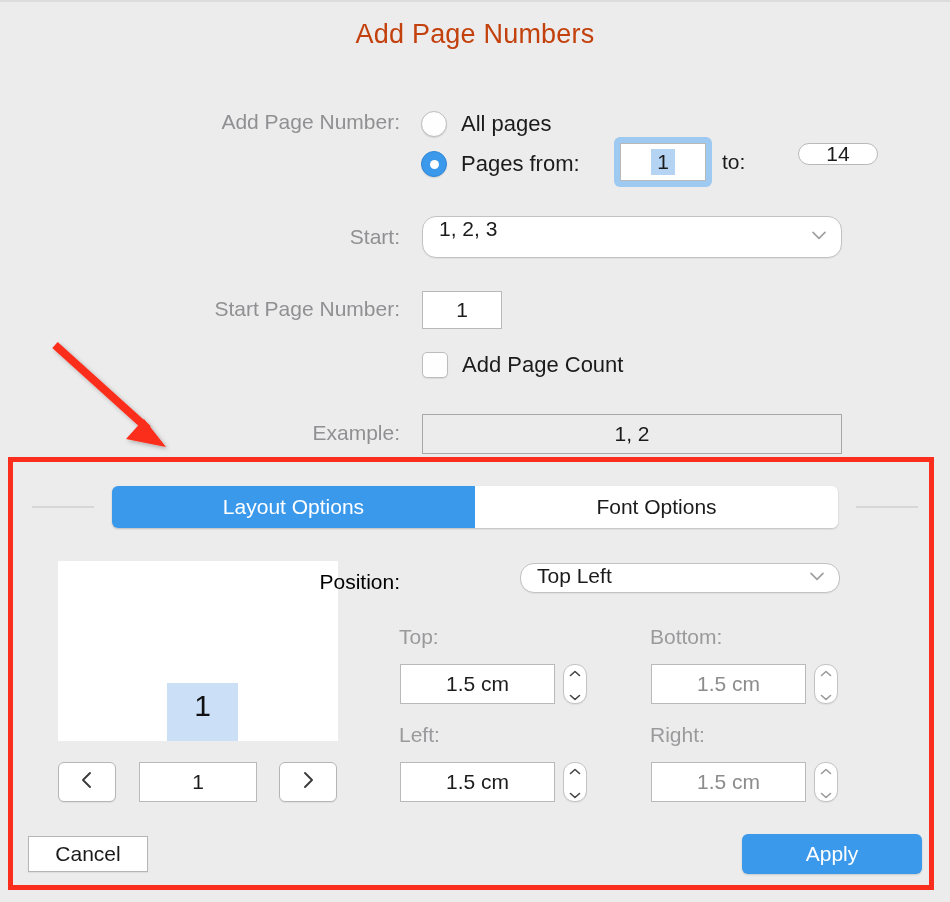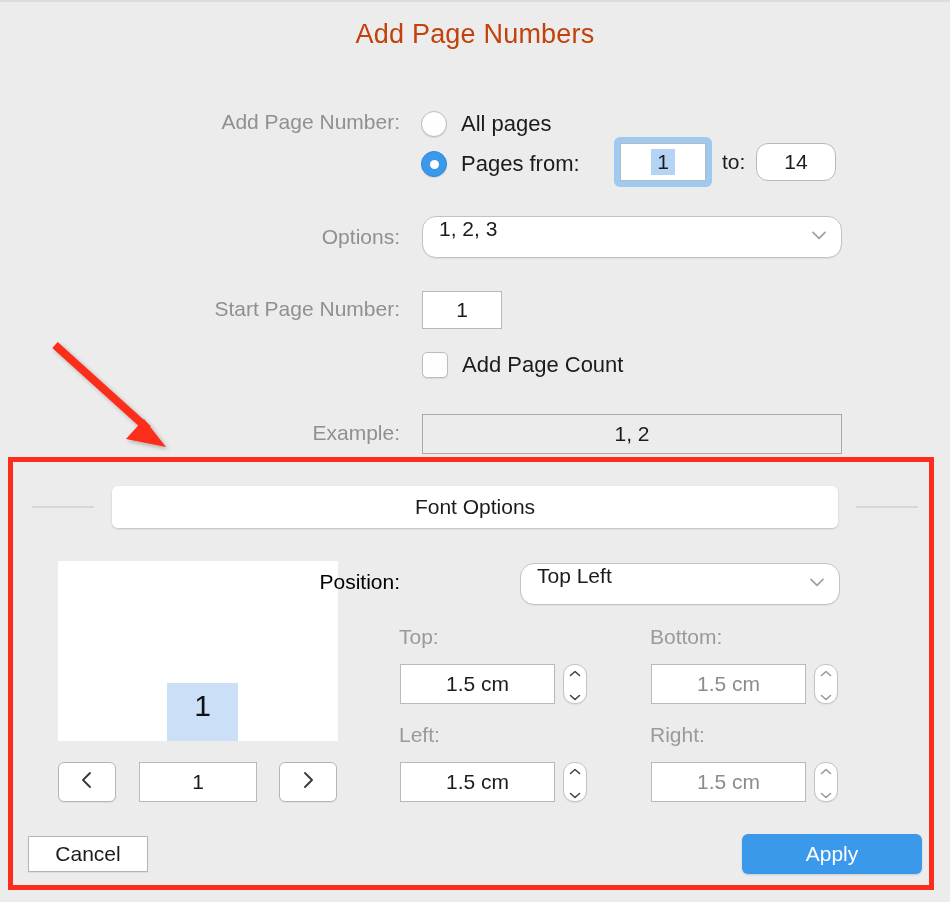--- a/index.html
+++ b/index.html
@@ -113,22 +113,22 @@
     padding: 1px 6px;
   }
 
   #lbl-to {
     position: absolute;
     left: 722px; top: 150px;
     font-size: 21px; color: #1b1b1b;
   }
   #tf-to {
     position: absolute;
-    left: 756px; top: 143px;
-    width: 80px; height: 38px; border-radius: 12px;
+    left: 798px; top: 143px;
+    width: 80px; height: 22px; border-radius: 12px;
   }
 
   
   .select {
     position: absolute;
     background: #ffffff;
     border: 1px solid #c2c2c2;
     border-radius: 14px;
     box-shadow: 0 1px 1px rgba(0,0,0,0.05);
     display: flex;
@@ -250,21 +250,21 @@
   #tf-page  {
     position: absolute;
     left: 139px; top: 762px; width: 118px; height: 40px;
   }
 
   
   #lbl-position {
     position: absolute; left: 300px; top: 570px; width: 100px;
     text-align: right; font-size: 21px; color: #000000;
   }
-  #sel-position { left: 520px; top: 563px; width: 320px; height: 42px; }
+  #sel-position { left: 520px; top: 563px; width: 320px; height: 30px; }
 
   .mini-label {
     position: absolute;
     font-size: 21px;
     color: #9a9a9c;
     white-space: nowrap;
   }
   #lbl-top    { left: 399px; top: 625px; }
   #lbl-bottom { left: 650px; top: 625px; }
   #lbl-left   { left: 399px; top: 723px; }
@@ -354,21 +354,21 @@
   <div id="tf-from-wrap">
     <div class="tf" id="tf-from">
       <span class="sel">1</span>
     </div>
   </div>
 
   <div id="lbl-to">to:</div>
   <div class="tf" id="tf-to">14</div>
 
   <div class="row" id="lbl-fmt">
-    <div class="label" style="width:400px;">Options:</div>
+    <div class="label" style="width:400px;">Start:</div>
   </div>
   <div class="select" id="sel-format">
     <span class="val">1, 2, 3</span>
     <span class="chev-down">
       <svg width="16" height="16" viewBox="0 0 16 16">
           <path d="M2 5 L8 11 L14 5" fill="none" stroke="#a0a0a0" stroke-width="1.7" stroke-linecap="round" stroke-linejoin="round"></path>
         </svg>
     </span>
   </div>
 
@@ -384,20 +384,21 @@
 
   <div class="row" id="lbl-exm">
     <div class="label" style="width:400px;">Example:</div>
   </div>
   <div id="ex-field">1, 2</div>
 
   <div class="tab-rule" id="rule-left"></div>
   <div class="tab-rule" id="rule-right"></div>
 
   <div class="tabbar">
+    <div class="tab active">Layout Options</div>
     <div class="tab">Font Options</div>
   </div>
 
   <div id="preview"></div>
   <div id="preview-num">1</div>
 
   <div class="navbtn" id="btn-prev">
     <span>
       <svg width="18" height="20" viewBox="0 0 18 20">
           <path d="M12 3 L5 10 L12 17" fill="none" stroke="#3a3a3a" stroke-width="1.9" stroke-linecap="round" stroke-linejoin="round"></path>

